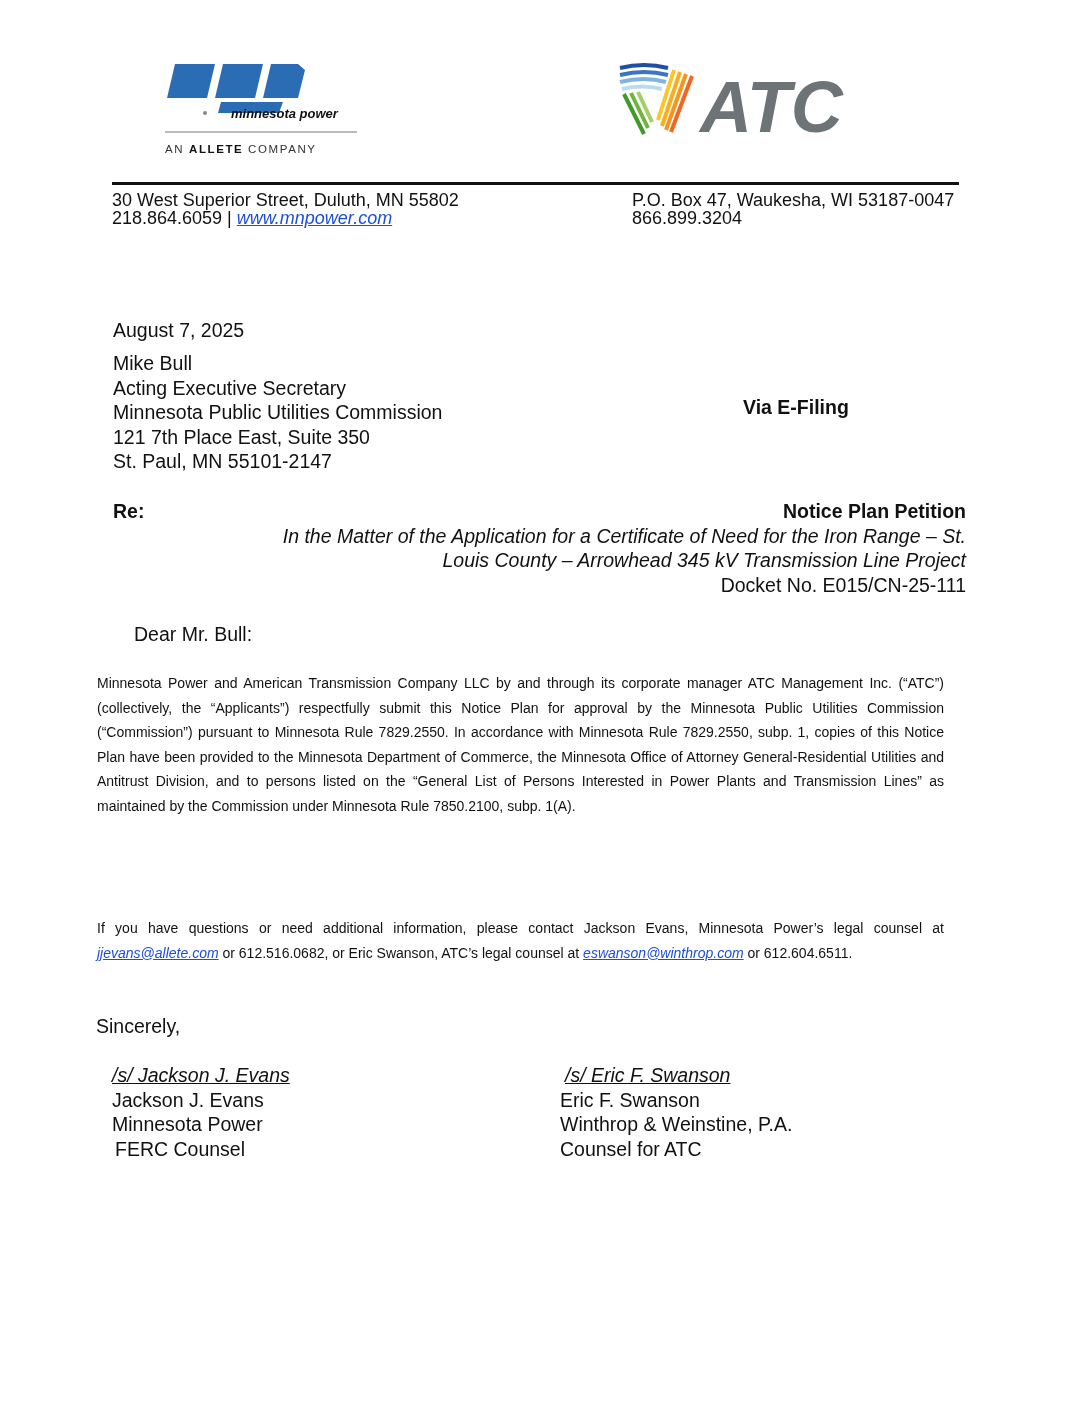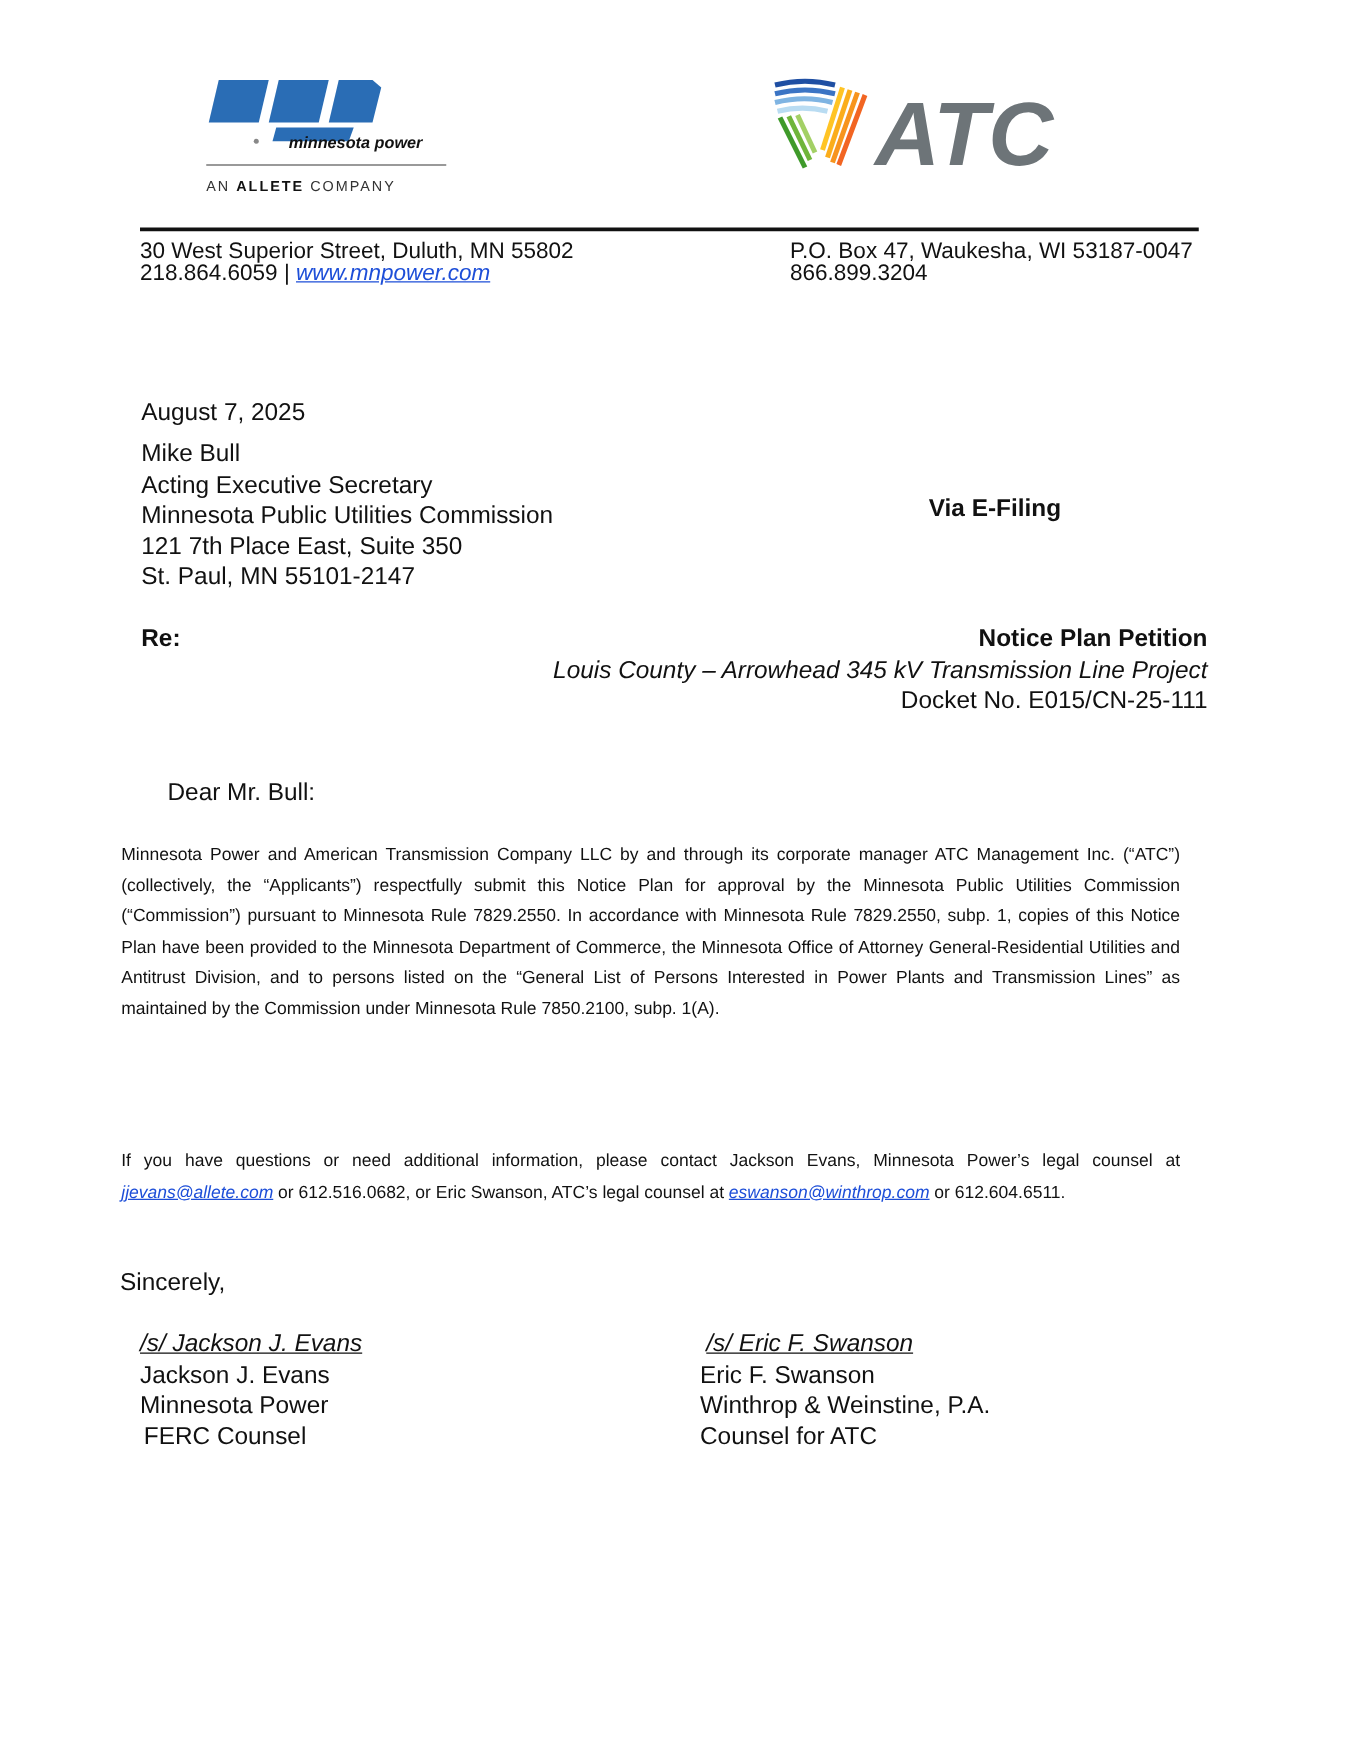--- a/index.html
+++ b/index.html
@@ -70,20 +70,21 @@
   <div>Minnesota Public Utilities Commission</div>
   <div>121 7th Place East, Suite 350</div>
   <div>St. Paul, MN 55101-2147</div>
 </div>
 
 <div class="abs body-text bold" style="left:743px; top:351px;margin-top:44px;">Via E-Filing</div>
 
 <div class="abs body-text bold" style="left:113px; top:499px;">Re:</div>
 <div class="abs body-text" style="left:176px; top:499px; width:790px;text-align:right;">
   <div class="bold">Notice Plan Petition</div>
+  <div class="ital">In the Matter of the Application for a Certificate of Need for the Iron Range – St.</div>
   <div class="ital">Louis County – Arrowhead 345 kV Transmission Line Project</div>
   <div>Docket No. E015/CN-25-111</div>
 </div>
 
 <div class="abs body-text" style="left:113px; top:622px;margin-left:21px;">Dear Mr. Bull:</div>
 
 <div class="abs para" style="top:671px;">Minnesota Power and American Transmission Company LLC by and through its corporate manager ATC Management Inc. (“ATC”) (collectively, the “Applicants”) respectfully submit this Notice Plan for approval by the Minnesota Public Utilities Commission (“Commission”) pursuant to Minnesota Rule 7829.2550. In accordance with Minnesota Rule 7829.2550, subp. 1, copies of this Notice Plan have been provided to the Minnesota Department of Commerce, the Minnesota Office of Attorney General-Residential Utilities and Antitrust Division, and to persons listed on the “General List of Persons Interested in Power Plants and Transmission Lines” as maintained by the Commission under Minnesota Rule 7850.2100, subp. 1(A).</div>
 
 <div class="abs para" style="top:916px;"><span>If you have questions or need additional information, please contact Jackson Evans, Minnesota Power’s legal counsel at </span><a class="link">jjevans@allete.com</a><span> or 612.516.0682, or Eric Swanson, ATC’s legal counsel at </span><a class="link">eswanson@winthrop.com</a><span> or 612.604.6511.</span></div>
 

